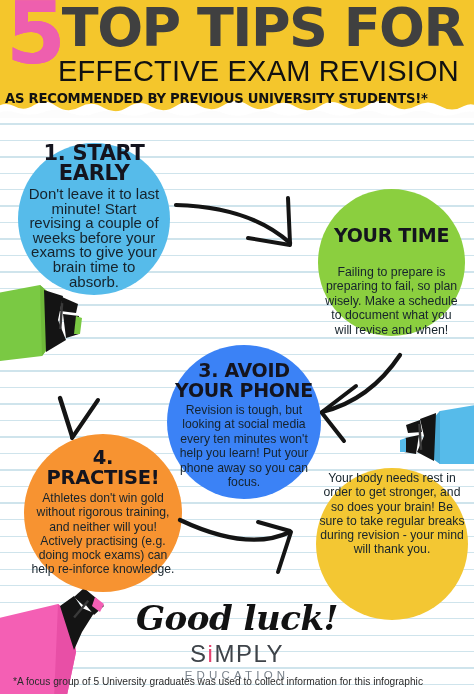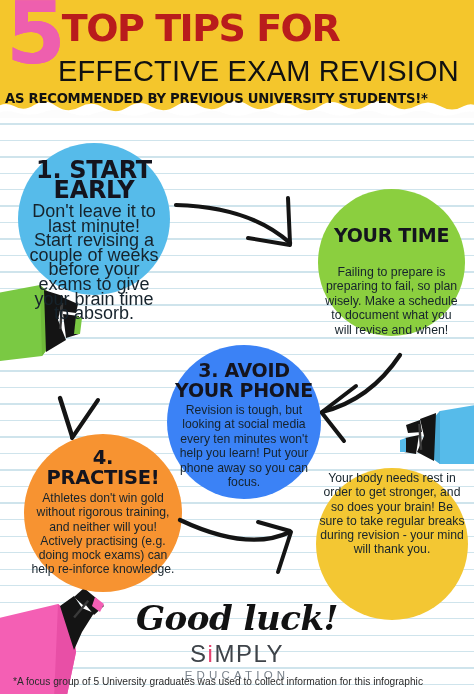--- a/index.html
+++ b/index.html
@@ -39,22 +39,22 @@
     display:flex; align-items:flex-start;
   }
   #big-five {
     font-family:"DejaVu Sans", sans-serif;
     font-weight:bold; font-size:86px; line-height:78px;
     color:#ee5fae; letter-spacing:-4px;
     text-shadow:0 0 0 #ee5fae;
   }
   #top-tips {
     font-family:"DejaVu Sans", sans-serif;
-    font-weight:bold; font-size:38px; line-height:56px;
-    color:#b91c1c; letter-spacing:-1.5px; margin-left:0px; margin-top:6px;
+    font-weight:bold; font-size:54px; line-height:56px;
+    color:#404040; letter-spacing:-1.5px; margin-left:0px; margin-top:6px;
   }
   #hdr-line2 {
     position:absolute; left:58px; top:54px;
     font-family:"Liberation Sans", sans-serif;
     font-weight:400; font-size:29px; line-height:34px;
     color:#111; letter-spacing:0.2px;
     white-space:nowrap;
   }
   #hdr-line3 {
     position:absolute; left:5px; top:91px;
@@ -76,22 +76,22 @@
     font-weight:bold; color:#14141e;
     letter-spacing:-0.3px;
   }
   .bubble .body {
     font-family:"Liberation Sans", sans-serif;
     color:#16232c;
   }
 
   
   #b1 { left:18px; top:143px; width:152px; height:152px; background:#56bbea; }
-  #b1 .title { font-size:24px; line-height:20px; margin-top:17px; }
-  #b1 .body { font-size:18px; line-height:14.6px; margin-top:4px; width:134px; }
+  #b1 .title { font-size:21px; line-height:20px; }
+  #b1 .body { font-size:15px; line-height:14.6px; margin-top:4px; width:134px; }
 
   
   #b2 { left:318px; top:189px; width:147px; height:147px; background:#8bcf3f; }
   #b2 .title { font-size:19px; line-height:20px; margin-top:16px; }
   #b2 .body { font-size:12.3px; line-height:14.4px; margin-top:20px; width:133px; }
 
   
   #b3 { left:167px; top:321px; width:154px; height:154px; background:#3b82f6;margin-top:24px; }
   #b3 .title { font-size:19px; line-height:20px; margin-top:15px; }
   #b3 .body { font-size:12.2px; line-height:14.4px; margin-top:3px; width:140px; }

